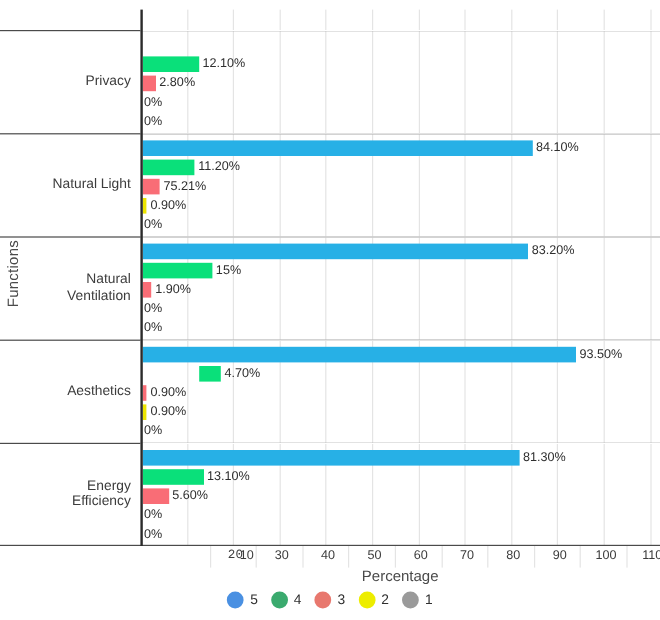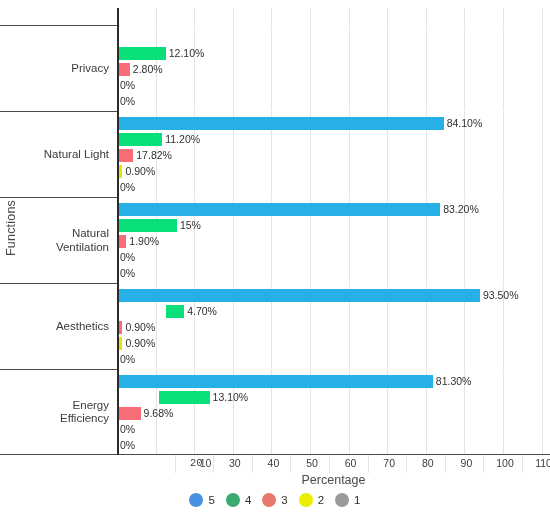--- a/index.html
+++ b/index.html
@@ -256,21 +256,21 @@
             <div class="bar-line" style="top: 4.5px;">
               <span class="bar-rect" style="width: 324.626px; background: rgb(39, 176, 230);"></span>
               <span class="bar-value">84.10%</span>
             </div>
             <div class="bar-line" style="top: 20.5px;">
               <span class="bar-rect" style="width: 43.232px; background: rgb(10, 224, 122);"></span>
               <span class="bar-value">11.20%</span>
             </div>
             <div class="bar-line" style="top: 36.5px;">
               <span class="bar-rect" style="width: 14.282px; background: rgb(249, 109, 118);"></span>
-              <span class="bar-value">17.82%</span>
+              <span class="bar-value">75.21%</span>
             </div>
             <div class="bar-line" style="top: 52.5px;">
               <span class="bar-rect" style="width: 3.474px; background: rgb(236, 228, 0);"></span>
               <span class="bar-value">0.90%</span>
             </div>
             <div class="bar-line" style="top: 68.5px;">
               <span class="bar-rect" style="width: 0px; background: rgb(154, 154, 154);"></span>
               <span class="bar-value" style="margin-left: 1px;">0%</span>
             </div>
           </div>
@@ -328,27 +328,27 @@
           </div>
         </div>
         <div class="cat-row last" style="top: 369px; height: 86px;">
           <div class="row-rule-mask"></div>
           <div class="cat-label">Energy Efficiency</div>
           <div class="bars">
             <div class="bar-line" style="top: 4.5px;">
               <span class="bar-rect" style="width: 313.818px; background: rgb(39, 176, 230);"></span>
               <span class="bar-value">81.30%</span>
             </div>
-            <div class="bar-line" style="top: 20.5px; margin-left: 40px;">
+            <div class="bar-line" style="top: 20.5px;">
               <span class="bar-rect" style="width: 50.566px; background: rgb(10, 224, 122);"></span>
               <span class="bar-value">13.10%</span>
             </div>
             <div class="bar-line" style="top: 36.5px;">
               <span class="bar-rect" style="width: 21.616px; background: rgb(249, 109, 118);"></span>
-              <span class="bar-value">9.68%</span>
+              <span class="bar-value">5.60%</span>
             </div>
             <div class="bar-line" style="top: 52.5px;">
               <span class="bar-rect" style="width: 0px; background: rgb(236, 228, 0);"></span>
               <span class="bar-value" style="margin-left: 1px;">0%</span>
             </div>
             <div class="bar-line" style="top: 68.5px;">
               <span class="bar-rect" style="width: 0px; background: rgb(154, 154, 154);"></span>
               <span class="bar-value" style="margin-left: 1px;">0%</span>
             </div>
           </div>

